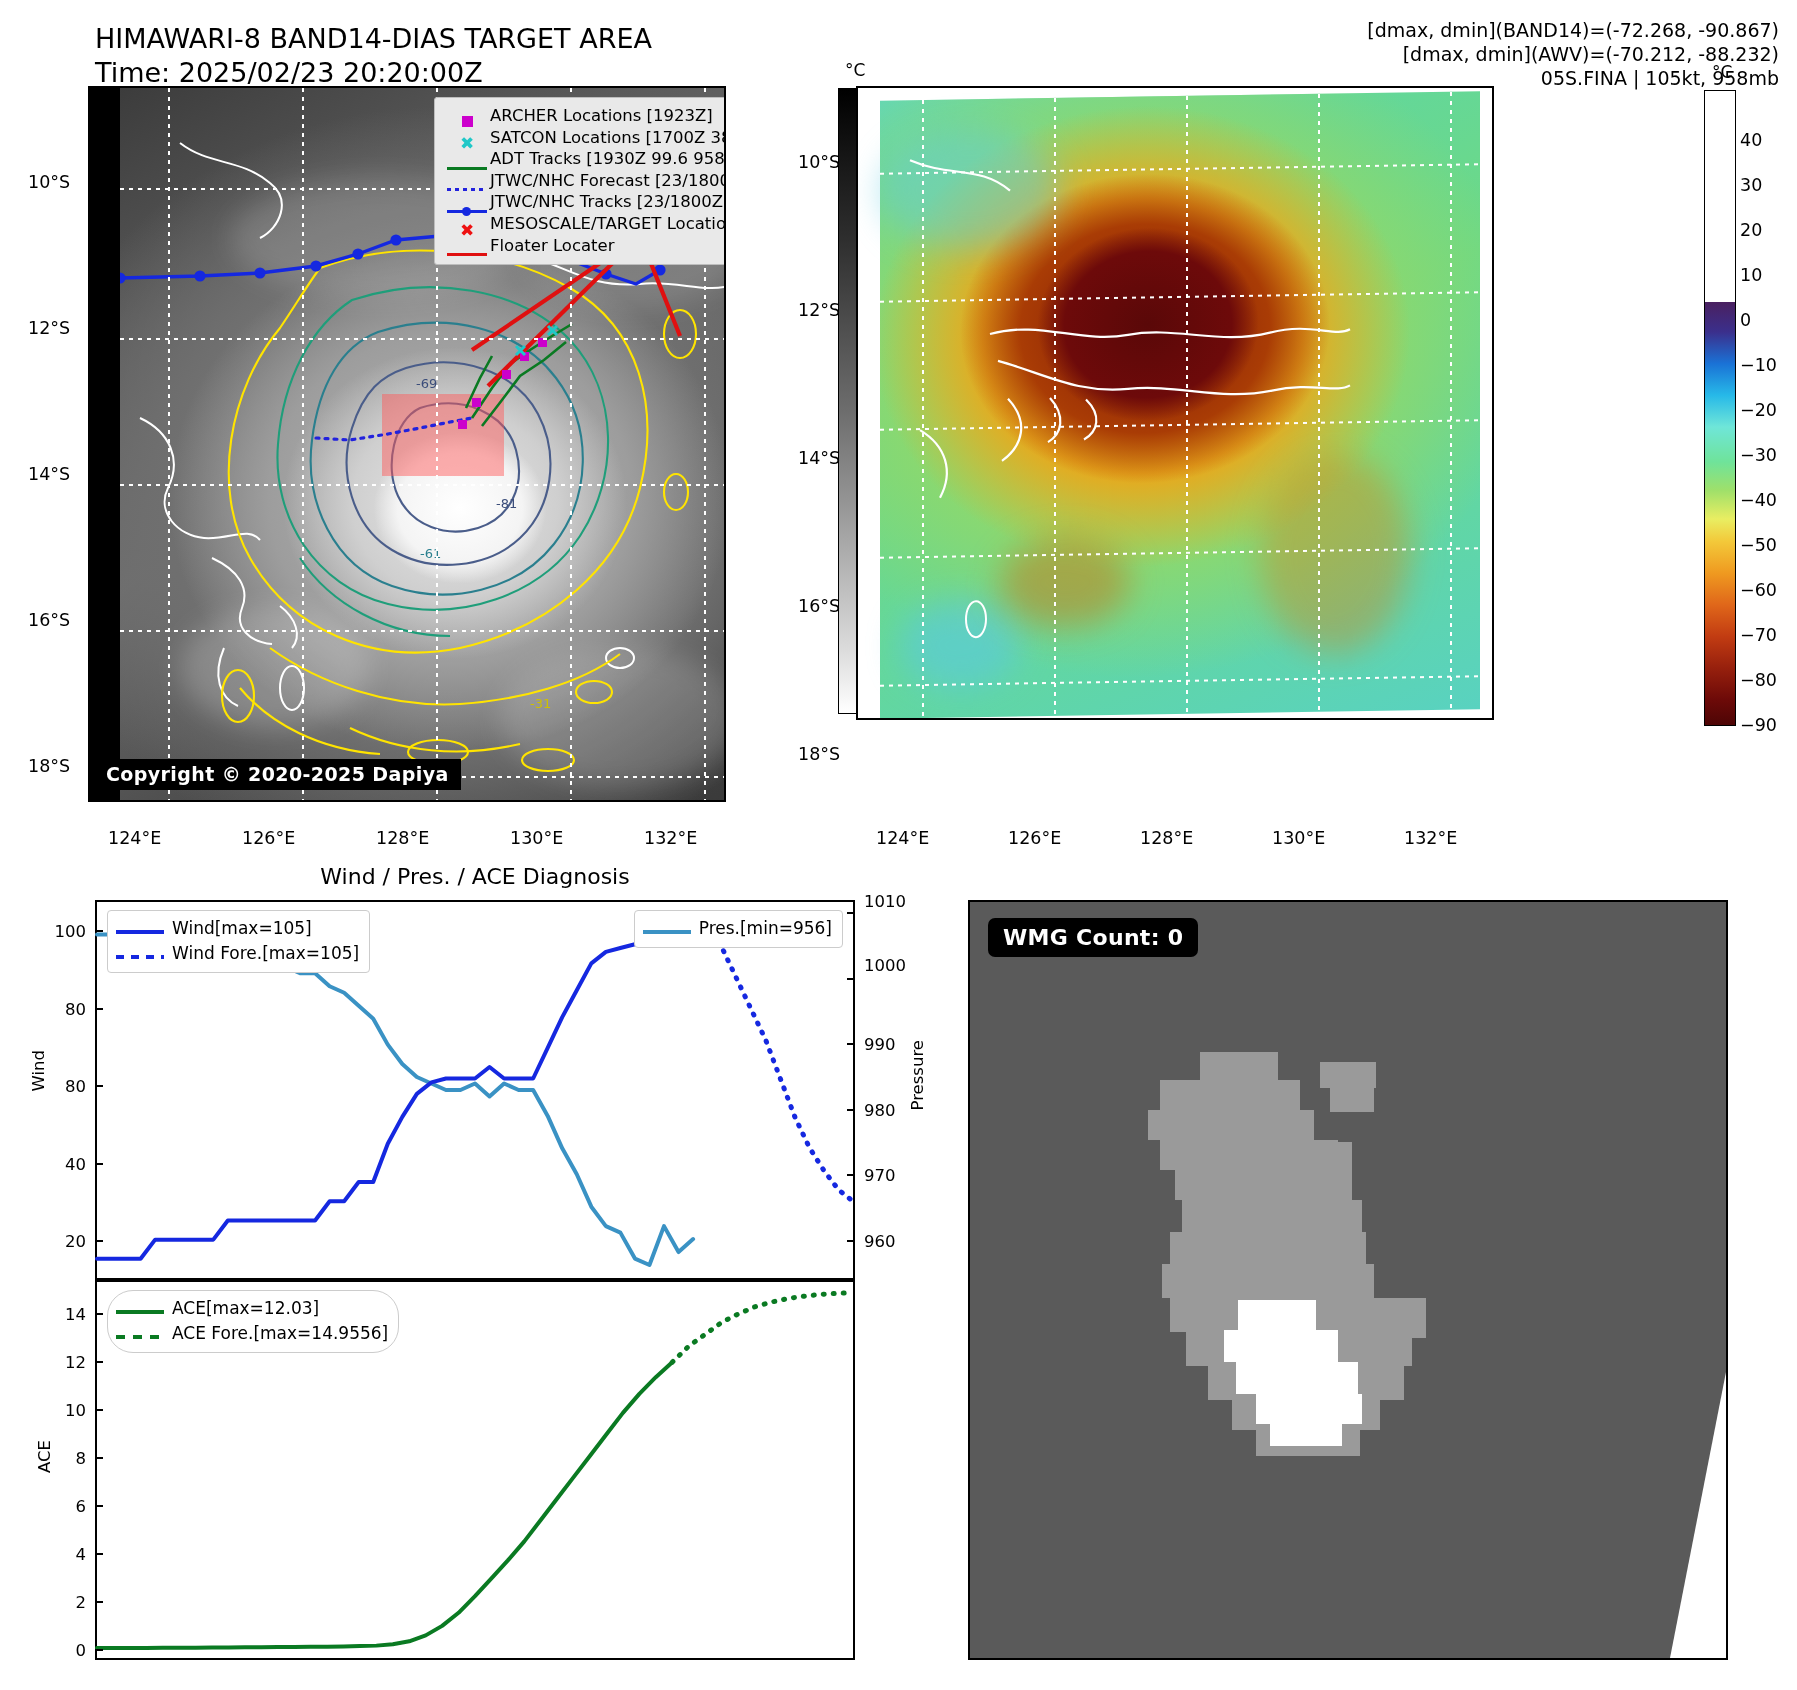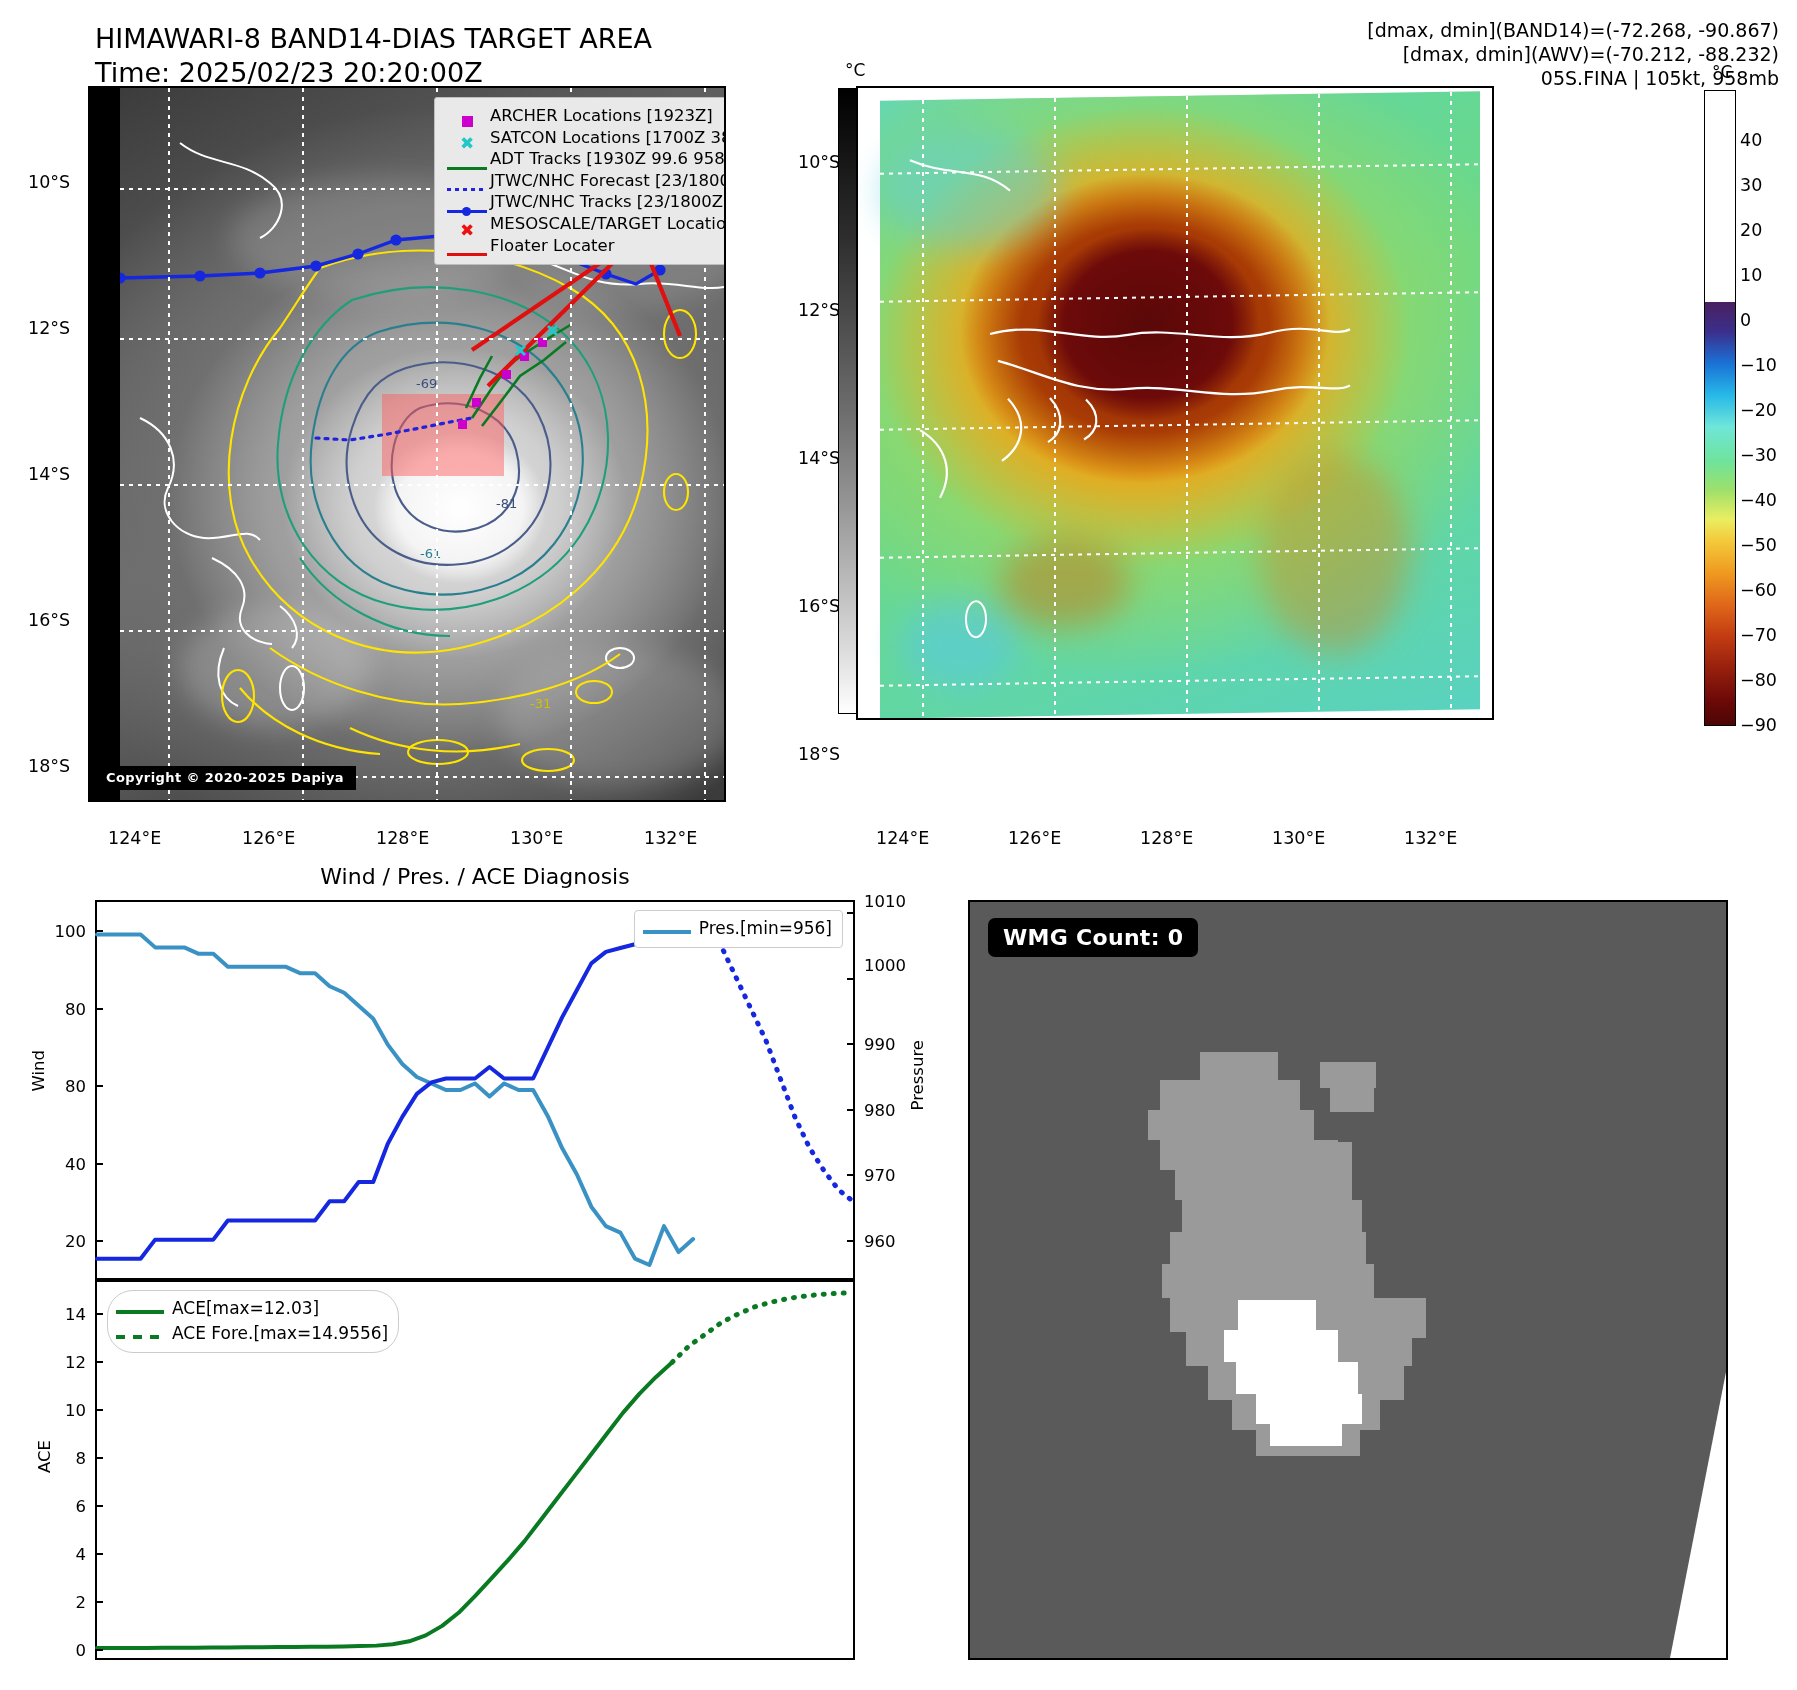--- a/index.html
+++ b/index.html
@@ -17,21 +17,21 @@
       radial-gradient(ellipse 120px 105px at 340px 420px, #ffffff 0%, #f4f4f4 52%, rgba(230,230,230,0) 72%),
       radial-gradient(ellipse 215px 195px at 335px 415px, #e8e8e8 0%, #cfcfcf 48%, rgba(170,170,170,0) 80%),
       radial-gradient(ellipse 330px 300px at 330px 410px, #b9b9b9 0%, #9d9d9d 55%, rgba(130,130,130,0) 85%),
       radial-gradient(ellipse 460px 420px at 320px 405px, #8e8e8e 0%, #6f6f6f 60%, rgba(80,80,80,0) 92%),
       linear-gradient(152deg,#3c3c3c 0%,#5b5b5b 26%,#6d6d6d 48%,#4e4e4e 72%,#3a3a3a 100%);
   }
   #tl-sat .swirl{position:absolute;border-radius:50%;filter:blur(13px);}
   .gl{position:absolute;background-image:repeating-linear-gradient(to right,#fff 0 4px,transparent 4px 9px);height:2px;}
   .glv{position:absolute;background-image:repeating-linear-gradient(to bottom,#fff 0 4px,transparent 4px 9px);width:2px;}
   #copyright{position:absolute;left:6px;bottom:10px;background:#000;color:#fff;font-weight:bold;
-             font-size:13px;padding:4px 12px 5px 10px;letter-spacing:.4px;}
+             font-size:19px;padding:4px 12px 5px 10px;letter-spacing:.4px;}
   
   #tl-legend{position:absolute;left:344px;top:9px;background:#e9e9e9;border:1px solid #bdbdbd;
              border-radius:3px;padding:7px 9px 8px 9px;font-size:16.5px;line-height:21.6px;}
   #tl-legend .row{display:flex;align-items:flex-end;height:21.6px;white-space:nowrap;}
   #tl-legend .key{width:46px;flex:0 0 46px;display:flex;align-items:center;justify-content:center;}
   .k-sq{width:11px;height:11px;background:#cc00cc;}
   .k-x{color:#20c8c8;font-size:17px;font-weight:bold;line-height:10px;}
   .k-xr{color:#ee1111;font-size:17px;font-weight:bold;line-height:10px;}
   .k-line{width:40px;height:3px;}
   .k-dot{width:40px;height:3px;background-image:repeating-linear-gradient(to right,#2222dd 0 4px,transparent 4px 8px);}
@@ -359,20 +359,30 @@
     </div>
   <div id="pres-yticks">
       <div class="yt2" style="top: 340.69px;">960</div>
       <div class="yt2" style="top: 275.172px;">970</div>
       <div class="yt2" style="top: 209.655px;">980</div>
       <div class="yt2" style="top: 144.138px;">990</div>
       <div class="yt2" style="top: 65px;">1000</div>
       <div class="yt2" style="top: 1px;">1010</div>
     </div>
 
+  <div class="chart-legend" style="left:12px;top:10px;">
+    <div class="row">
+      <span class="key"><i class="ln" style="background:#1528e0;"></i></span>
+      <span>Wind[max=105]</span>
+      </div>
+    <div class="row">
+      <span class="key"><i class="lnd" style="background-image:repeating-linear-gradient(to right,#1528e0 0 8px,transparent 8px 15px);"></i></span>
+      <span>Wind Fore.[max=105]</span>
+      </div>
+  </div>
   <div class="chart-legend" style="right:12px;top:10px;">
     <div class="row">
       <span class="key"><i class="ln" style="background:#3a92c4;"></i></span>
       <span>Pres.[min=956]</span>
       </div>
   </div>
 <div class="tick" style="position: absolute; left: 0px; top: 340.224px;"></div>
     <div class="tick" style="position: absolute; left: 0px; top: 262.673px;"></div>
     <div class="tick" style="position: absolute; left: 0px; top: 185.122px;"></div>
     <div class="tick" style="position: absolute; left: 0px; top: 107.571px;"></div>

